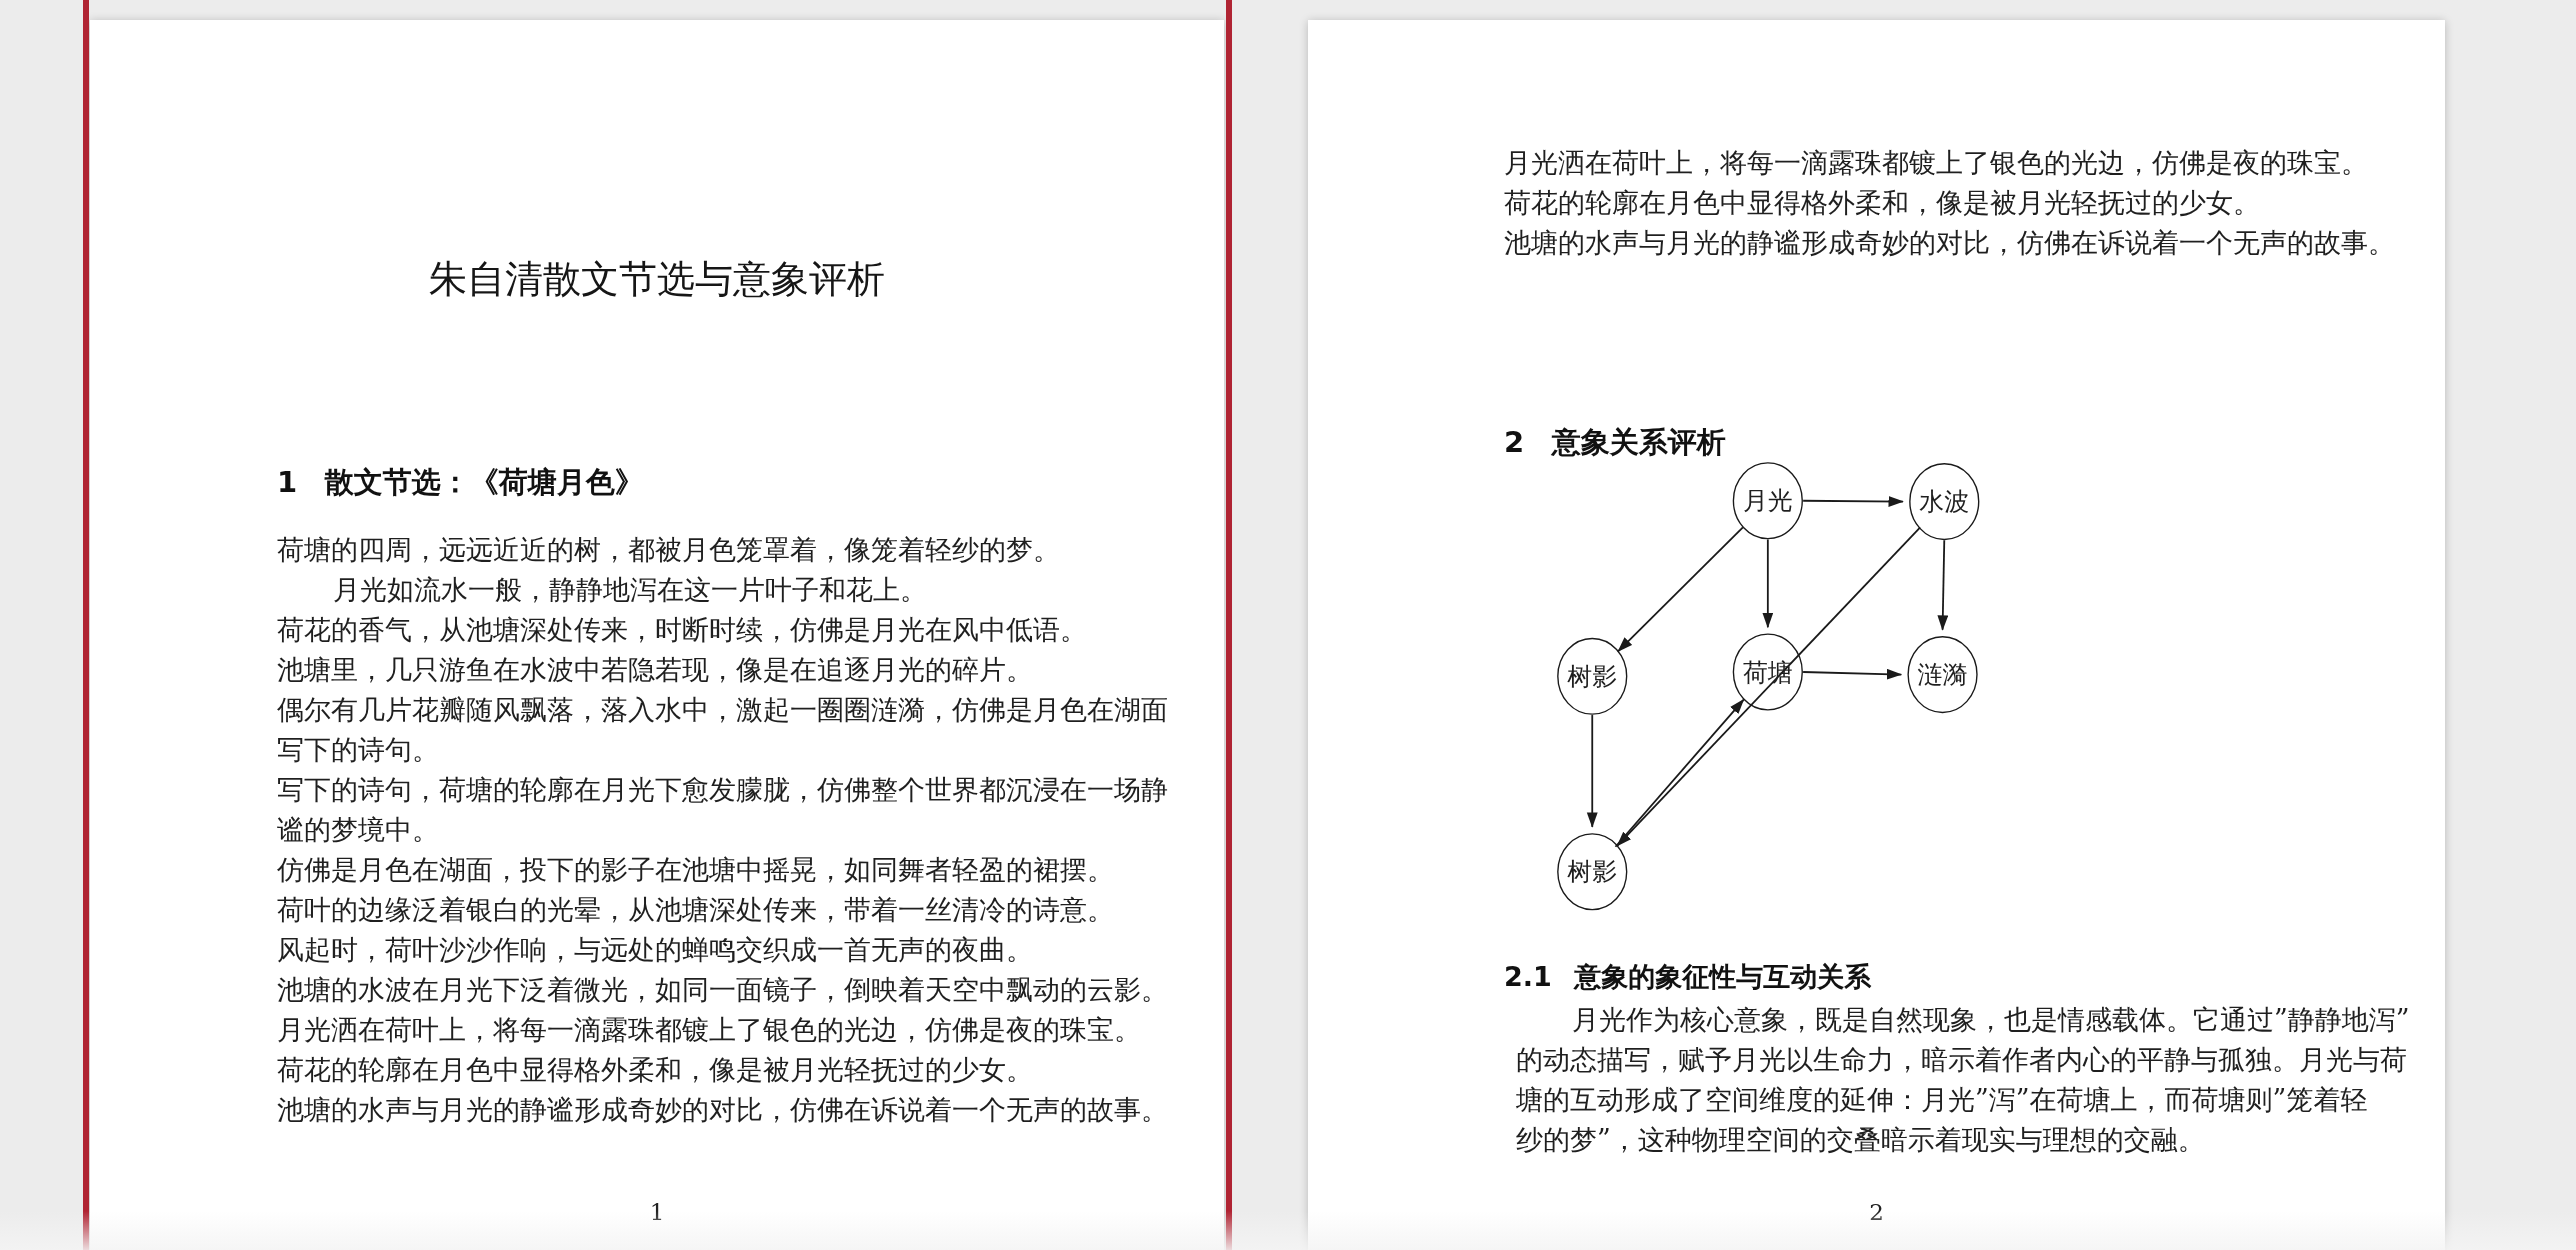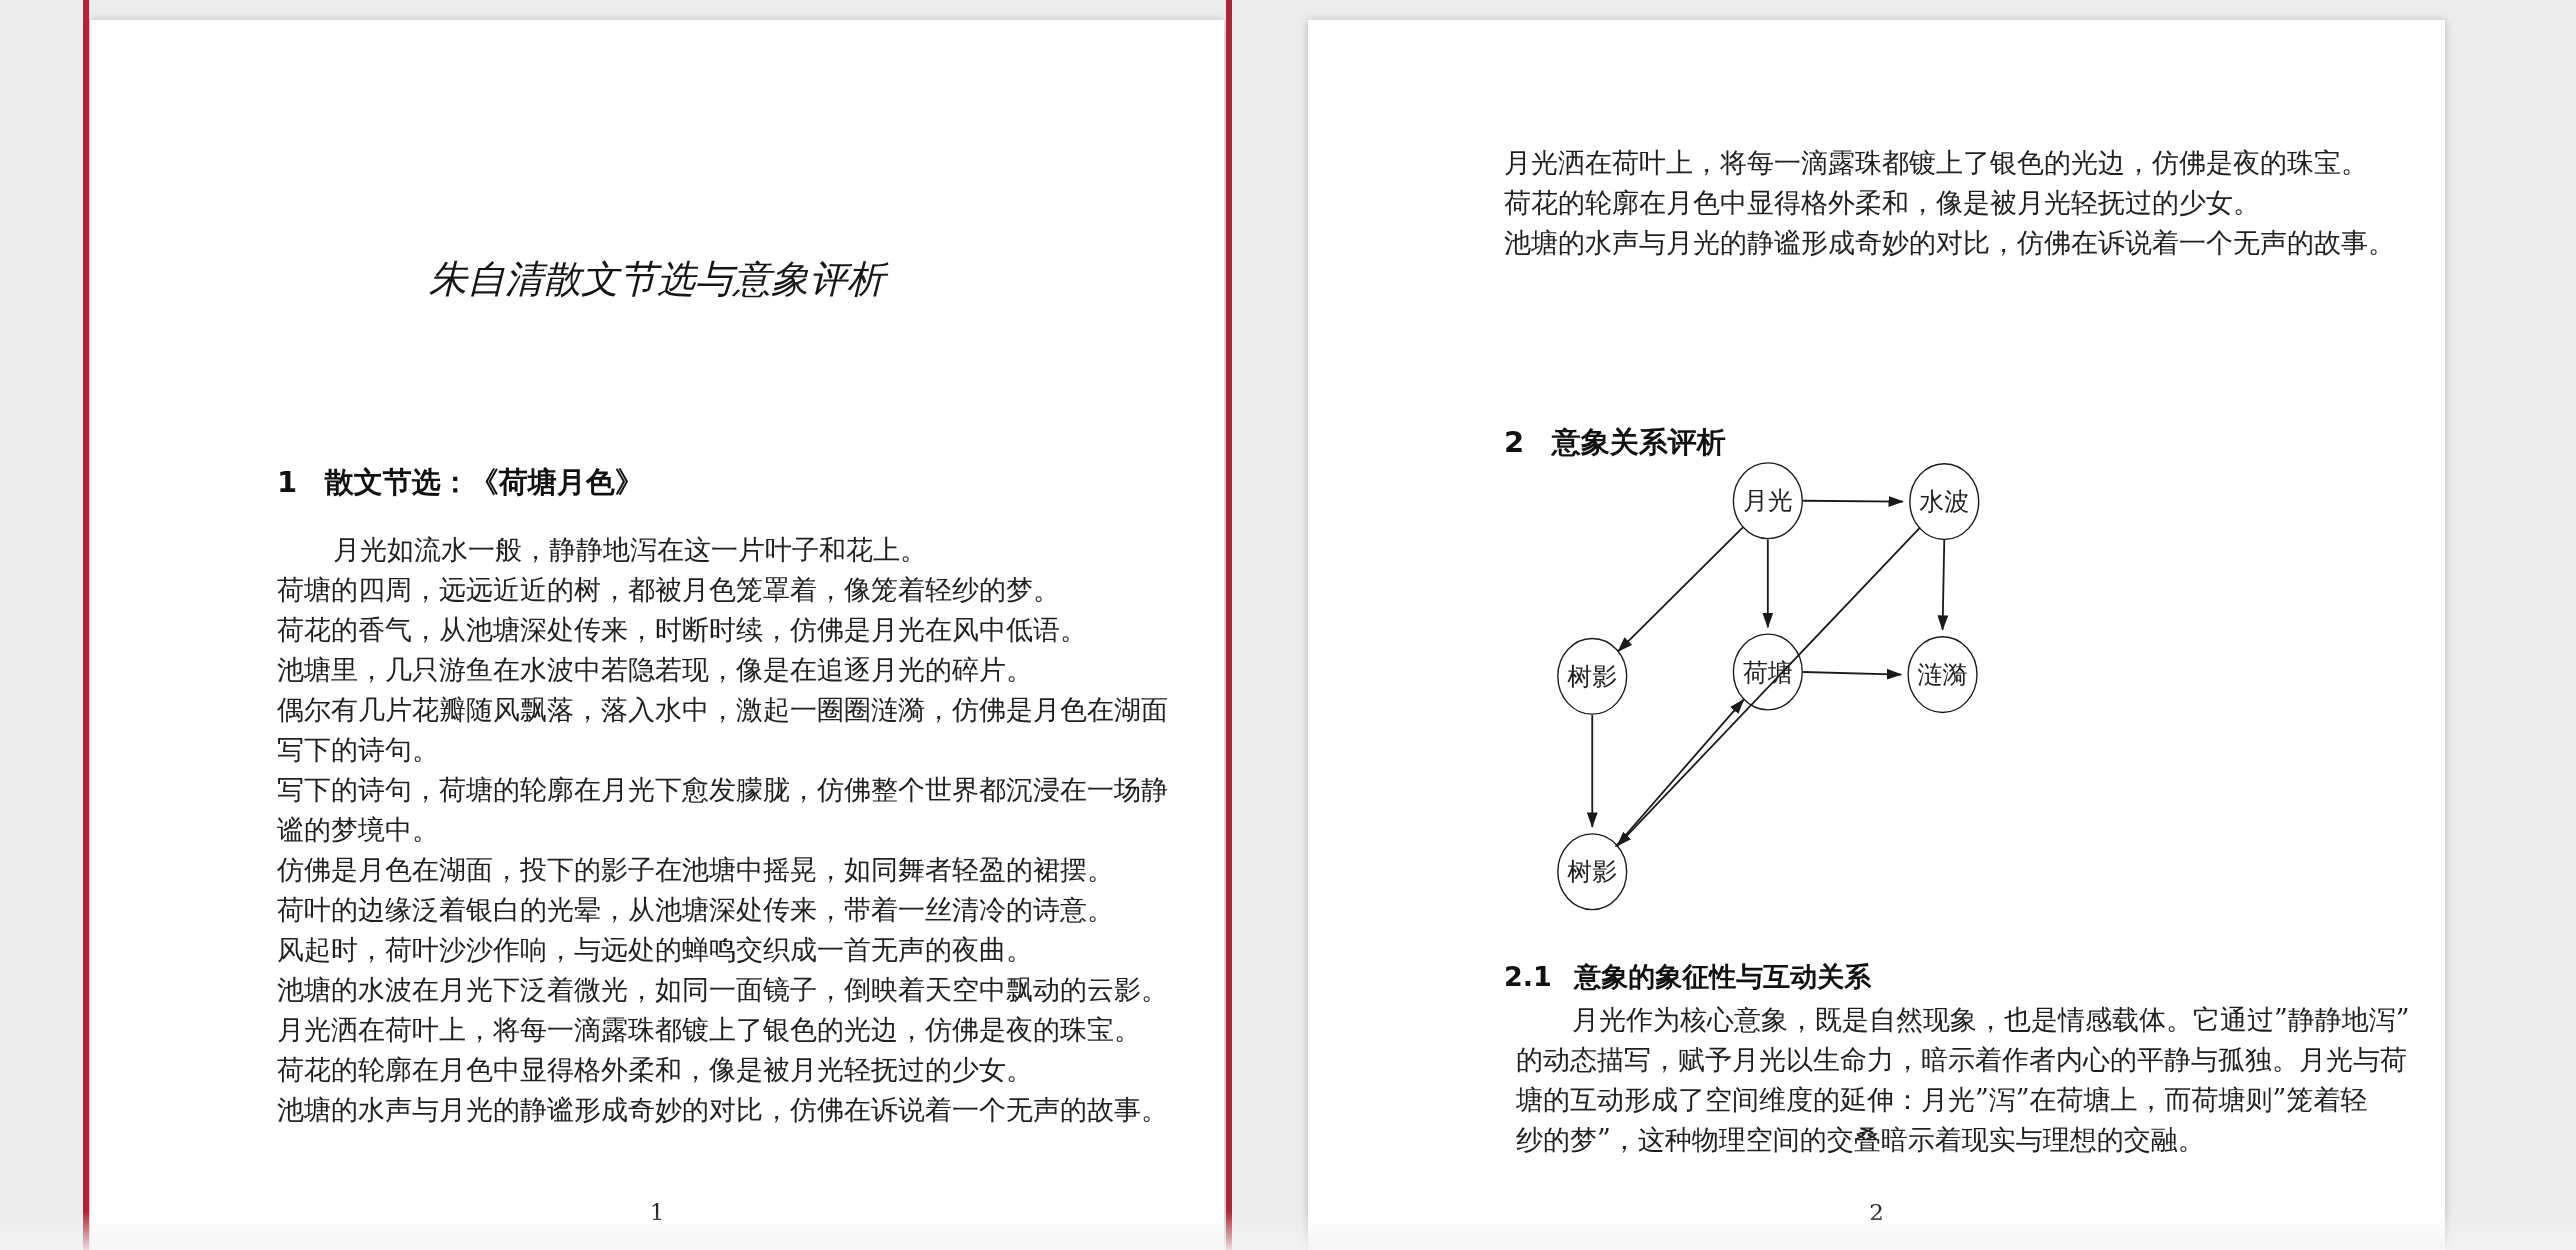--- a/index.html
+++ b/index.html
@@ -6,21 +6,21 @@
   .stage{position:relative;width:2576px;height:1251px;background:#ececec;overflow:hidden;
          font-family:"DejaVu Serif","Liberation Serif",serif;color:#1f1f1f;}
   .rule{position:absolute;top:0;bottom:0;width:6px;background:#b02433;z-index:3;}
   .rule.left{left:83px;}
   .rule.right{left:1226px;}
   .page{position:absolute;top:0;height:1251px;background:#ffffff;
         box-shadow:0 0.9px 8.6px rgba(0,0,0,0.22);z-index:2;margin-top:20px;}
   .page1{left:90px;width:1134px;}
   .page2{left:1308px;width:1137px;}
   .doc-title{position:absolute;top:238px;left:0;width:100%;text-align:center;
-             font-size:38px;line-height:43px;color:#161616;font-style:italic;}
+             font-size:38px;line-height:43px;color:#161616;}
   .sec-head{position:absolute;display:flex;align-items:baseline;
             font-family:"DejaVu Sans","Liberation Sans",sans-serif;font-weight:bold;color:#111;}
   .sec-head.lvl1{font-size:29px;line-height:34px;gap:27.6px;}
   .sec-head.lvl2{font-size:27px;line-height:31px;gap:22.4px;}
   .bodyline{font-size:27px;line-height:40px;height:40px;white-space:nowrap;}
   .indent{padding-left:56px;}
   .textblock{position:absolute;}
   .pagenum{position:absolute;top:1179px;left:0;width:100%;text-align:center;
            font-size:23px;color:#222;}
   .diagram{position:absolute;left:224px;top:435px;z-index:1;}
@@ -41,22 +41,22 @@
 
   <div class="page page1">
     <div class="doc-title">朱自清散文节选与意象评析</div>
 
     <div class="sec-head lvl1" style="left:187px;top:445px;">
       <span>1</span>
       <span>散文节选：《荷塘月色》</span>
     </div>
 
     <div class="textblock" style="left:187px;top:510px;width:870px;">
+      <div class="bodyline">荷塘的四周，远远近近的树，都被月色笼罩着，像笼着轻纱的梦。</div>
       <div class="bodyline indent">月光如流水一般，静静地泻在这一片叶子和花上。</div>
-      <div class="bodyline">荷塘的四周，远远近近的树，都被月色笼罩着，像笼着轻纱的梦。</div>
       <div class="bodyline">荷花的香气，从池塘深处传来，时断时续，仿佛是月光在风中低语。</div>
       <div class="bodyline">池塘里，几只游鱼在水波中若隐若现，像是在追逐月光的碎片。</div>
       <div class="bodyline">偶尔有几片花瓣随风飘落，落入水中，激起一圈圈涟漪，仿佛是月色在湖面</div>
       <div class="bodyline">写下的诗句。</div>
       <div class="bodyline">写下的诗句，荷塘的轮廓在月光下愈发朦胧，仿佛整个世界都沉浸在一场静</div>
       <div class="bodyline">谧的梦境中。</div>
       <div class="bodyline">仿佛是月色在湖面，投下的影子在池塘中摇晃，如同舞者轻盈的裙摆。</div>
       <div class="bodyline">荷叶的边缘泛着银白的光晕，从池塘深处传来，带着一丝清冷的诗意。</div>
       <div class="bodyline">风起时，荷叶沙沙作响，与远处的蝉鸣交织成一首无声的夜曲。</div>
       <div class="bodyline">池塘的水波在月光下泛着微光，如同一面镜子，倒映着天空中飘动的云影。</div>

